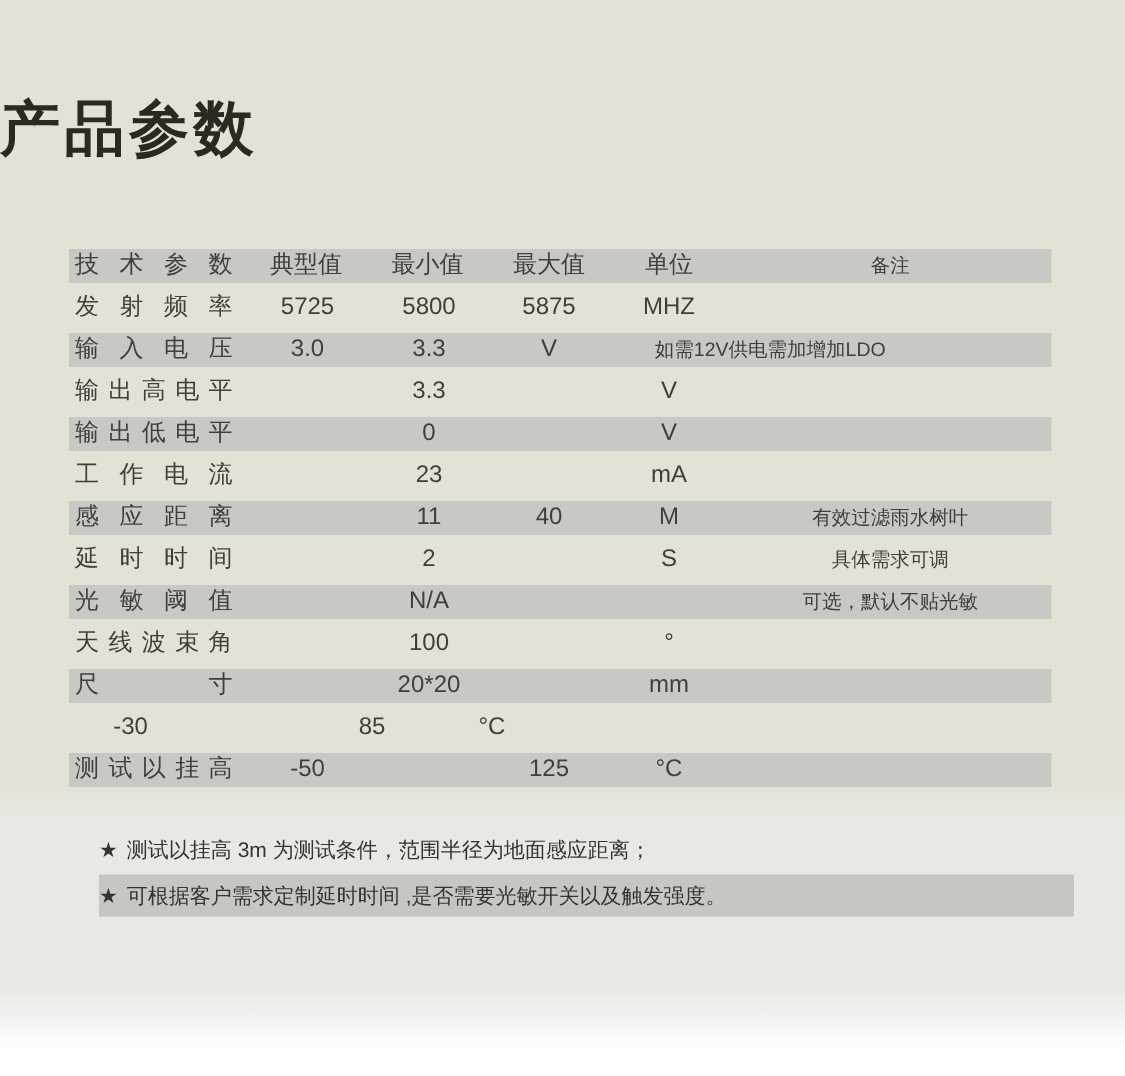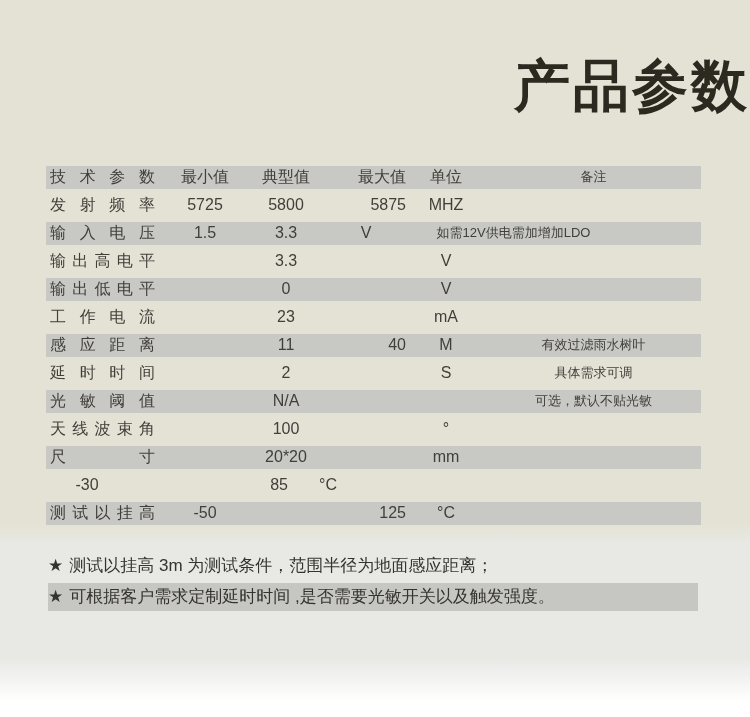--- a/index.html
+++ b/index.html
@@ -15,22 +15,22 @@
       #e4e2d5 0px, #e4e2d5 522px,
       #e8e9e5 545px, #e8e9e5 658px,
       #ffffff 702px, #ffffff 717px);
   }
 
   .page-title {
     position: absolute;
     top: 52px;
     left: 0;
     width: 100%;
-    text-align: right;
-    font-size: 56px;
+    text-align: left;
+    font-size: 40px;
     line-height: 68px;
     font-weight: bold;
     letter-spacing: 3px;
     color: #2b2920;
   }
 
   .spec-table {
     position: absolute;
     top: 163px;
     left: 46px;
@@ -52,69 +52,69 @@
   }
   .cell { overflow: hidden; }
   .c-param {
     width: 118px;
     padding: 0 9px 0 4px;
     text-align: justify;
     text-align-last: justify;
   }
   .c-min  { width: 82px;  text-align: center; }
   .c-typ  { width: 80px;  text-align: center; }
-  .c-max  { width: 80px;  text-align: right; }
+  .c-max  { width: 80px;  text-align: center; }
   .c-unit { width: 80px;  text-align: center; }
   .c-note { width: 215px; text-align: center; font-size: 13px; }
 
   .notes { position: absolute; left: 0; top: 552px; width: 750px; }
   .note {
     position: relative;
-    left: 48px;
+    left: 66px;
     width: 650px;
     height: 28px;
     line-height: 28px;
-    font-size: 17px;
+    font-size: 14px;
     color: #34332e;
     white-space: nowrap;
   }
   .note + .note { margin-top: 3px; }
   .note.highlight { background: #c6c6c3; }
   .star-icon { margin-right: 6px; }
 </style>
 </head>
 <body>
 
 <div class="page">
 
   <div class="page-title">产品参数</div>
 
   <div class="spec-table">
 
     <div class="row stripe">
       <div class="cell c-param">技术参数</div>
+      <div class="cell c-typ">典型值</div>
       <div class="cell c-min">最小值</div>
-      <div class="cell c-typ">典型值</div>
       <div class="cell c-max">最大值</div>
       <div class="cell c-unit">单位</div>
       <div class="cell c-note">备注</div>
     </div>
 
     <div class="row">
       <div class="cell c-param">发射频率</div>
       <div class="cell c-min">5725</div>
       <div class="cell c-typ">5800</div>
       <div class="cell c-max">5875</div>
       <div class="cell c-unit">MHZ</div>
       <div class="cell c-note"></div>
     </div>
 
     <div class="row stripe">
       <div class="cell c-param">输入电压</div>
-      <div class="cell c-min">1.5</div>
+      <div class="cell c-min">3.0</div>
       <div class="cell c-typ">3.3</div>
       <div class="cell c-unit">V</div>
       <div class="cell c-note">如需12V供电需加增加LDO</div>
     </div>
 
     <div class="row">
       <div class="cell c-param">输出高电平</div>
       <div class="cell c-min"></div>
       <div class="cell c-typ">3.3</div>
       <div class="cell c-max"></div>

